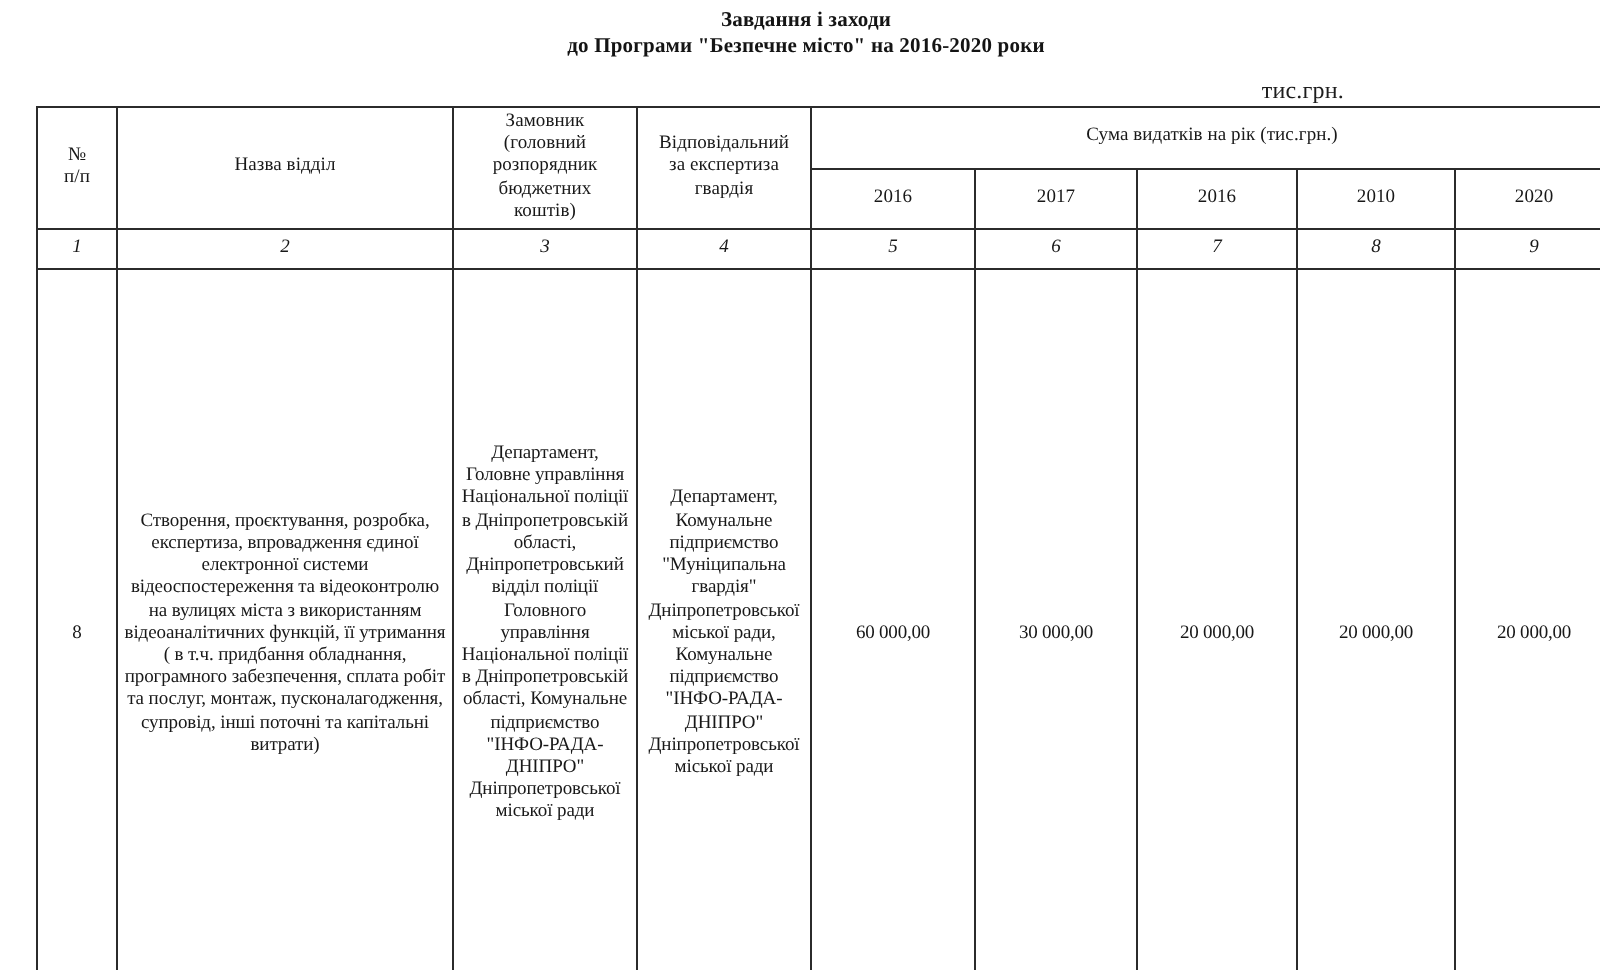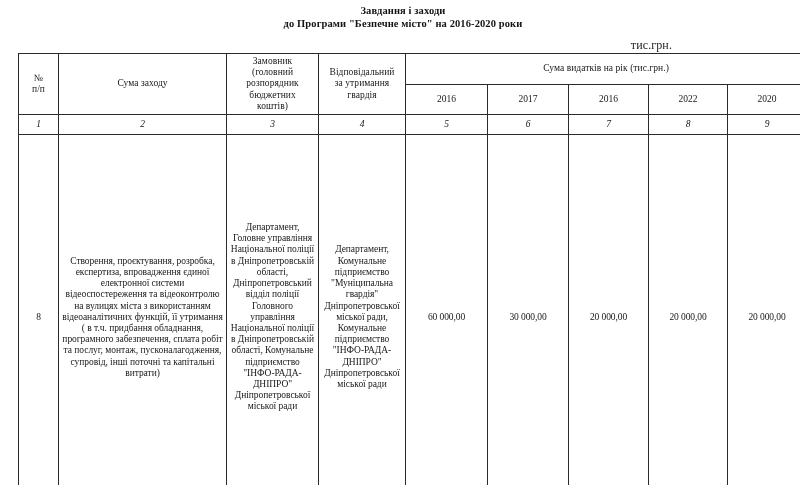--- a/index.html
+++ b/index.html
@@ -161,41 +161,41 @@
           <col class="c7">
           <col class="c8">
         <col class="c9">
       </colgroup>
       <thead>
         <tr>
           <th class="hdr-cell" rowspan="2">
             <div>№</div>
             <div>п/п</div>
           </th>
-          <th class="hdr-cell" rowspan="2">Сума заходу</th>
+          <th class="hdr-cell" rowspan="2">Назва відділ</th>
           <th class="hdr-cell" rowspan="2">
             <div>Замовник</div>
             <div>(головний</div>
             <div>розпорядник</div>
             <div>бюджетних</div>
             <div>коштів)</div>
           </th>
           <th class="hdr-cell" rowspan="2">
             <div>Відповідальний</div>
-            <div>за утримання</div>
+            <div>за експертиза</div>
             <div>гвардія</div>
           </th>
           <th class="hdr-cell hdr-group" colspan="5">Сума видатків на рік (тис.грн.)</th>
 
         </tr>
         <tr>
           <th class="hdr-cell">2016</th>
           <th class="hdr-cell">2017</th>
           <th class="hdr-cell">2016</th>
-          <th class="hdr-cell">2022</th>
+          <th class="hdr-cell">2010</th>
           <th class="hdr-cell">2020</th>
         </tr>
         <tr class="numrow">
           <td>1</td>
           <td>2</td>
           <td>3</td>
           <td>4</td>
           <td>5</td>
           <td>6</td>
           <td>7</td>

